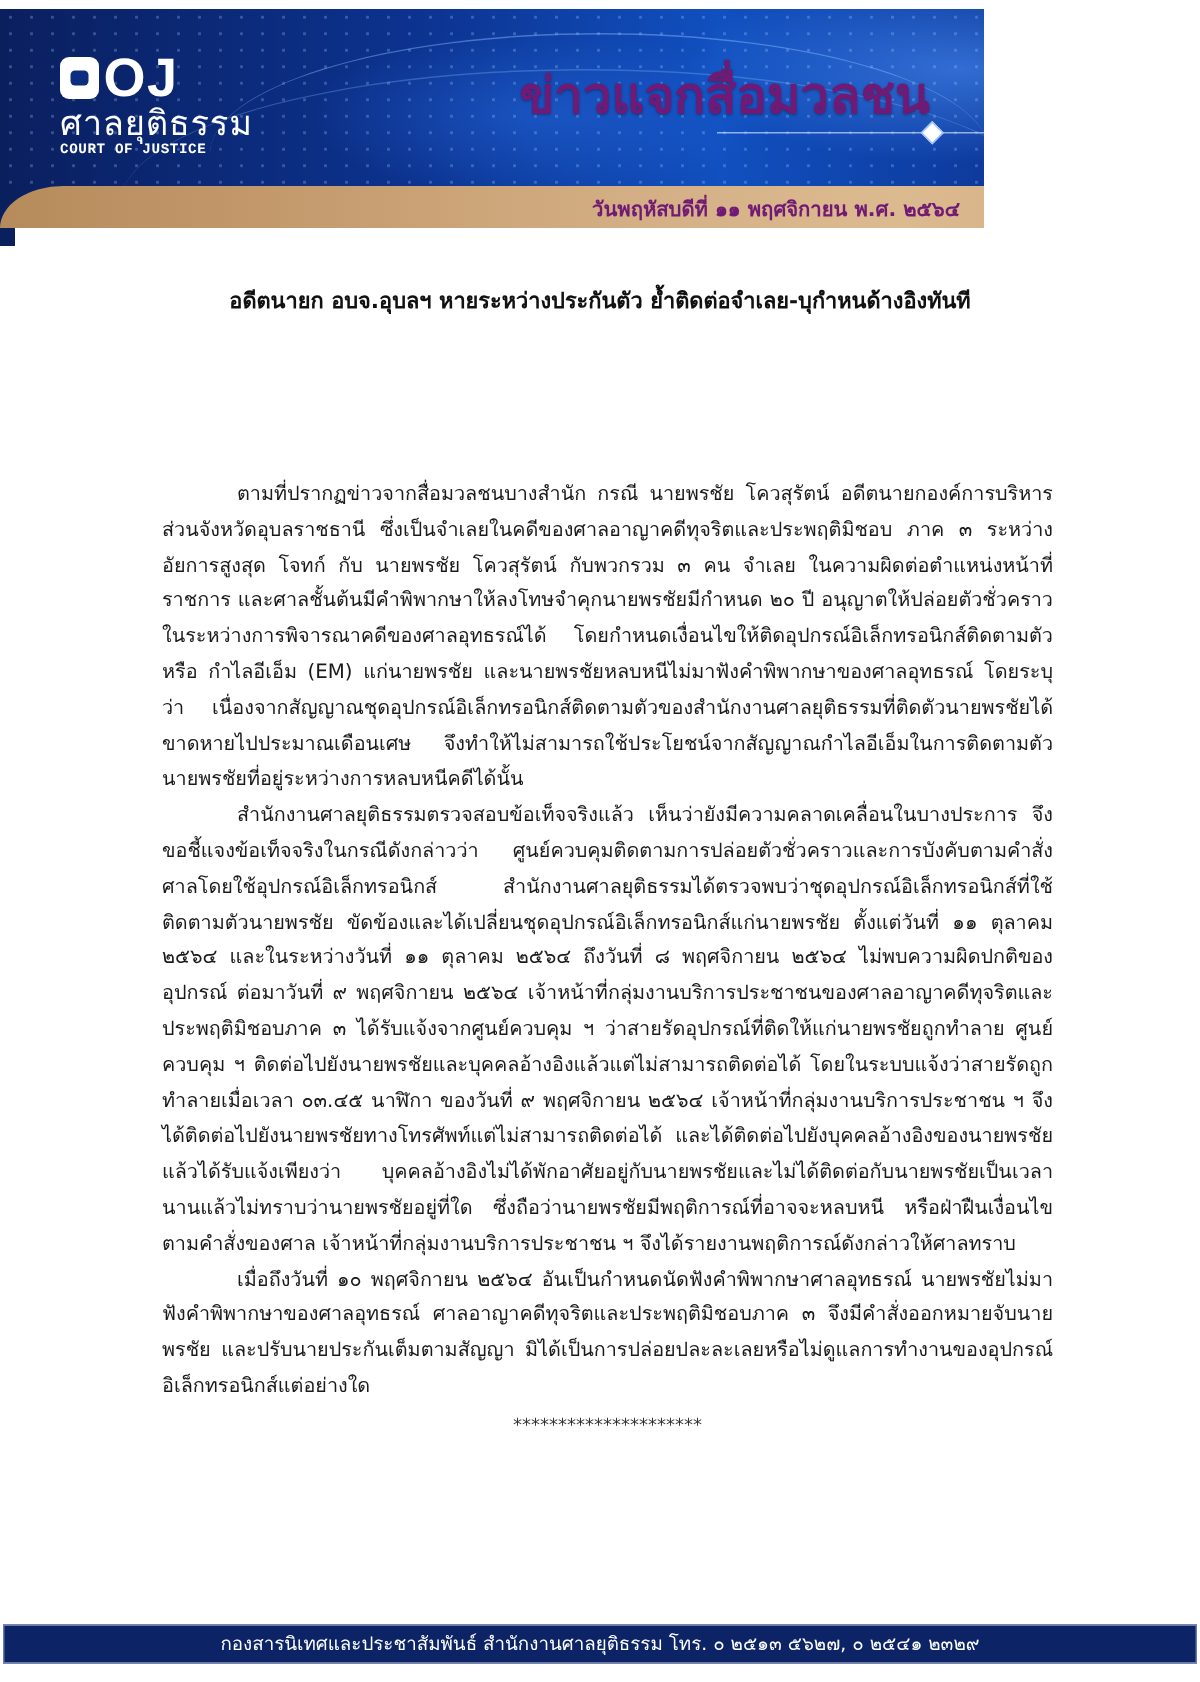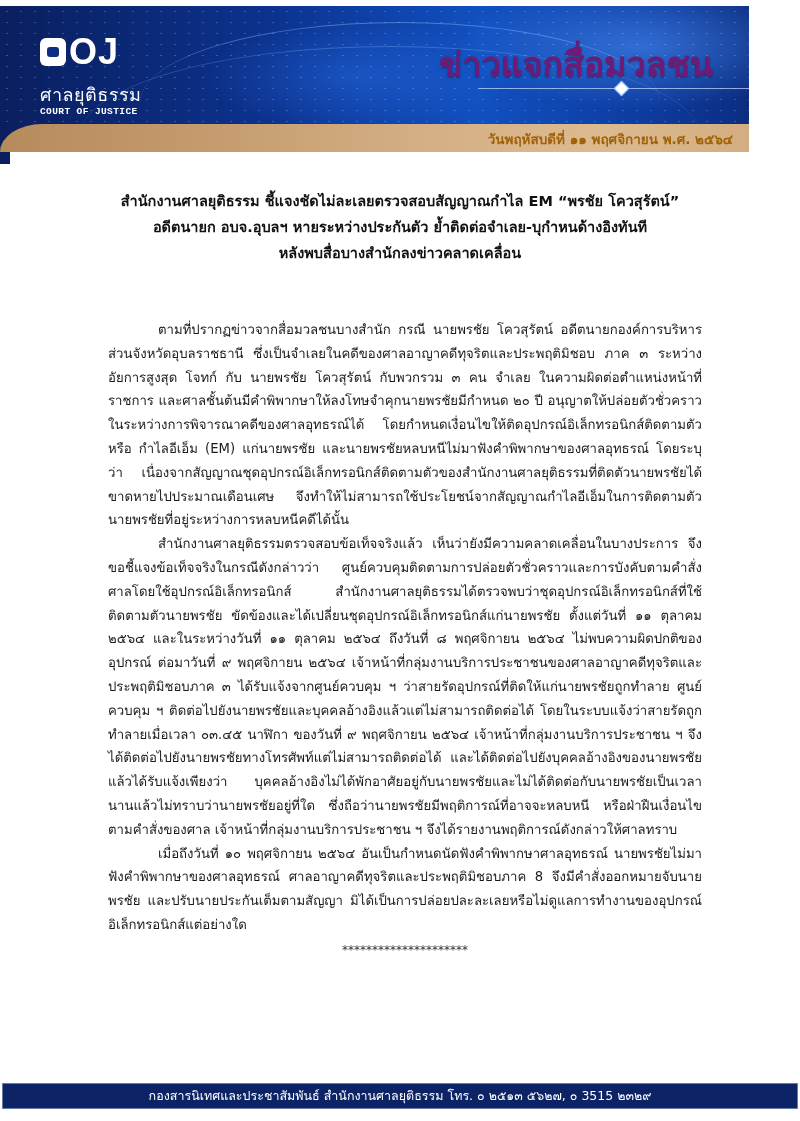--- a/index.html
+++ b/index.html
@@ -1,20 +1,20 @@
 <!DOCTYPE html>
 <html><head>
 <meta charset="utf-8">
 <style>
   html, body { margin: 0; padding: 0; background: #ffffff; }
   body { width: 800px; height: 1121px; position: relative; overflow: hidden;
          font-family: "DejaVu Sans", "Liberation Sans", sans-serif; color: #1a1a1a; }
 
   
-  .header { position: absolute; left: 0; top: 6px; width: 749px; height: 158px; overflow: hidden; }
+  .header { position: absolute; left: 0; top: 6px; width: 656px; height: 158px; overflow: hidden; }
   .header-bg { position: absolute; left: 0; top: 0; width: 800px; height: 130px;
     background:
       radial-gradient(ellipse 260px 90px at 640px 40px, rgba(80,150,255,0.55), rgba(0,0,0,0) 70%),
       radial-gradient(ellipse 220px 80px at 360px 70px, rgba(40,110,230,0.45), rgba(0,0,0,0) 70%),
       linear-gradient(90deg, #0a1f5e 0%, #0c3390 35%, #1150c0 60%, #0d3a9c 82%, #0a2670 100%); }
   .header-dots { position: absolute; left: 0; top: 0; width: 800px; height: 130px; opacity: .35;
     background-image: radial-gradient(rgba(170,210,255,.8) 1px, transparent 1.3px);
     background-size: 14px 11px; }
   .header-arc { position: absolute; left: 140px; top: 16px; width: 520px; height: 160px;
     border-top: 1px solid rgba(140,190,255,.45); border-radius: 50%; }
@@ -28,35 +28,35 @@
     background: #ffffff; border-top-left-radius: 40px 30px; }
   .left-edge { position: absolute; left: 0; top: 118px; width: 10px; height: 46px; background: #0a1f5e; }
 
   .logo { position: absolute; left: 40px; top: 28px; color: #ffffff; }
   .logo-mark { font-family: "Liberation Sans", sans-serif; font-weight: bold; font-size: 36px;
     letter-spacing: 1px; line-height: 36px; display: flex; align-items: center; }
   .logo-c { display: inline-block; width: 26px; height: 28px; border-radius: 6px; background: #fff;
     position: relative; margin-right: 3px; }
   .logo-c::after { content: ""; position: absolute; left: 7px; top: 9px; width: 12px; height: 10px;
     background: #0c2d80; border-radius: 3px; }
-  .logo-thai { font-size: 18px; line-height: 22px; margin-top: 14px; letter-spacing: .5px; }
+  .logo-thai { font-size: 23px; line-height: 22px; margin-top: 2px; letter-spacing: .5px; }
   .logo-en { font-family: Liberation Mono, monospace; font-size: 9.5px; font-weight: bold; letter-spacing: .4px; }
 
   .press-title { position: absolute; right: 36px; top: 38px; color: #701a75;
     font-family: "Liberation Sans", sans-serif; font-weight: bold; font-size: 34px; line-height: 40px;
     text-shadow: 0 1px 2px rgba(0,0,0,.35); }
   .press-divider { position: absolute; left: 478px; top: 82px; width: 288px; height: 1px;
     background: rgba(200,220,255,.7); }
   .press-diamond { position: absolute; left: 616px; top: 77px; width: 9px; height: 9px;
     background: #ffffff; transform: rotate(45deg); border: 1px solid #9cc2ff; }
   .press-url { position: absolute; right: 38px; top: 88px; color: #ffffff;
     font-family: "Liberation Sans", sans-serif; font-size: 21px; letter-spacing: 9px; }
 
   .date-line { position: absolute; right: 16px; top: 122px; font-weight: bold; font-size: 13.5px;
-    color: #a16207; }
+    color: #701a75; }
 
   
   .headline { position: absolute; left: 0; top: 188px; width: 800px; text-align: center;
     font-weight: bold; font-size: 14.5px; line-height: 26px; color: #111; }
 
   
   .body { position: absolute; left: 108px; top: 290px; width: 594px; font-size: 13.2px;
     line-height: 23.8px; color: #1a1a1a; text-align: justify; margin-top: 28px; }
   .body p { margin: 0; text-indent: 50px; }
   .body p.closing { margin-top: 0; }
@@ -90,25 +90,23 @@
   <div class="press-divider"></div>
   <div class="press-diamond"></div>
 
   <div class="left-edge"></div>
   <div class="gold-band"></div>
   <div class="white-curve"></div>
   <div class="date-line">วันพฤหัสบดีที่ ๑๑ พฤศจิกายน พ.ศ. ๒๕๖๔</div>
 </div>
 
 <div class="headline">
-  <div>สำนักงานศาลยุติธรรม ชี้แจงชัดไม่ละเลยตรวจสอบสัญญาณกำไล EM “พรชัย โควสุรัตน์”</div>
   <div>อดีตนายก อบจ.อุบลฯ หายระหว่างประกันตัว ย้ำติดต่อจำเลย-บุกำหนด้างอิงทันที</div>
-  <div>หลังพบสื่อบางสำนักลงข่าวคลาดเคลื่อน</div>
 </div>
 
 <div class="body">
   <p>ตามที่ปรากฏข่าวจากสื่อมวลชนบางสำนัก กรณี นายพรชัย โควสุรัตน์ อดีตนายกองค์การบริหารส่วนจังหวัดอุบลราชธานี ซึ่งเป็นจำเลยในคดีของศาลอาญาคดีทุจริตและประพฤติมิชอบ ภาค ๓ ระหว่าง อัยการสูงสุด โจทก์ กับ นายพรชัย โควสุรัตน์ กับพวกรวม ๓ คน จำเลย ในความผิดต่อตำแหน่งหน้าที่ราชการ และศาลชั้นต้นมีคำพิพากษาให้ลงโทษจำคุกนายพรชัยมีกำหนด ๒๐ ปี อนุญาตให้ปล่อยตัวชั่วคราวในระหว่างการพิจารณาคดีของศาลอุทธรณ์ได้ โดยกำหนดเงื่อนไขให้ติดอุปกรณ์อิเล็กทรอนิกส์ติดตามตัว หรือ กำไลอีเอ็ม (EM) แก่นายพรชัย และนายพรชัยหลบหนีไม่มาฟังคำพิพากษาของศาลอุทธรณ์ โดยระบุว่า เนื่องจากสัญญาณชุดอุปกรณ์อิเล็กทรอนิกส์ติดตามตัวของสำนักงานศาลยุติธรรมที่ติดตัวนายพรชัยได้ขาดหายไปประมาณเดือนเศษ จึงทำให้ไม่สามารถใช้ประโยชน์จากสัญญาณกำไลอีเอ็มในการติดตามตัวนายพรชัยที่อยู่ระหว่างการหลบหนีคดีได้นั้น</p>
   <p>สำนักงานศาลยุติธรรมตรวจสอบข้อเท็จจริงแล้ว เห็นว่ายังมีความคลาดเคลื่อนในบางประการ จึงขอชี้แจงข้อเท็จจริงในกรณีดังกล่าวว่า ศูนย์ควบคุมติดตามการปล่อยตัวชั่วคราวและการบังคับตามคำสั่งศาลโดยใช้อุปกรณ์อิเล็กทรอนิกส์ สำนักงานศาลยุติธรรมได้ตรวจพบว่าชุดอุปกรณ์อิเล็กทรอนิกส์ที่ใช้ติดตามตัวนายพรชัย ขัดข้องและได้เปลี่ยนชุดอุปกรณ์อิเล็กทรอนิกส์แก่นายพรชัย ตั้งแต่วันที่ ๑๑ ตุลาคม ๒๕๖๔ และในระหว่างวันที่ ๑๑ ตุลาคม ๒๕๖๔ ถึงวันที่ ๘ พฤศจิกายน ๒๕๖๔ ไม่พบความผิดปกติของอุปกรณ์ ต่อมาวันที่ ๙ พฤศจิกายน ๒๕๖๔ เจ้าหน้าที่กลุ่มงานบริการประชาชนของศาลอาญาคดีทุจริตและประพฤติมิชอบภาค ๓ ได้รับแจ้งจากศูนย์ควบคุม ฯ ว่าสายรัดอุปกรณ์ที่ติดให้แก่นายพรชัยถูกทำลาย ศูนย์ควบคุม ฯ ติดต่อไปยังนายพรชัยและบุคคลอ้างอิงแล้วแต่ไม่สามารถติดต่อได้ โดยในระบบแจ้งว่าสายรัดถูกทำลายเมื่อเวลา ๐๓.๔๕ นาฬิกา ของวันที่ ๙ พฤศจิกายน ๒๕๖๔ เจ้าหน้าที่กลุ่มงานบริการประชาชน ฯ จึงได้ติดต่อไปยังนายพรชัยทางโทรศัพท์แต่ไม่สามารถติดต่อได้ และได้ติดต่อไปยังบุคคลอ้างอิงของนายพรชัยแล้วได้รับแจ้งเพียงว่า บุคคลอ้างอิงไม่ได้พักอาศัยอยู่กับนายพรชัยและไม่ได้ติดต่อกับนายพรชัยเป็นเวลานานแล้วไม่ทราบว่านายพรชัยอยู่ที่ใด ซึ่งถือว่านายพรชัยมีพฤติการณ์ที่อาจจะหลบหนี หรือฝ่าฝืนเงื่อนไขตามคำสั่งของศาล เจ้าหน้าที่กลุ่มงานบริการประชาชน ฯ จึงได้รายงานพฤติการณ์ดังกล่าวให้ศาลทราบ</p>
-  <p>เมื่อถึงวันที่ ๑๐ พฤศจิกายน ๒๕๖๔ อันเป็นกำหนดนัดฟังคำพิพากษาศาลอุทธรณ์ นายพรชัยไม่มาฟังคำพิพากษาของศาลอุทธรณ์ ศาลอาญาคดีทุจริตและประพฤติมิชอบภาค 8 จึงมีคำสั่งออกหมายจับนายพรชัย และปรับนายประกันเต็มตามสัญญา มิได้เป็นการปล่อยปละละเลยหรือไม่ดูแลการทำงานของอุปกรณ์อิเล็กทรอนิกส์แต่อย่างใด</p>
+  <p>เมื่อถึงวันที่ ๑๐ พฤศจิกายน ๒๕๖๔ อันเป็นกำหนดนัดฟังคำพิพากษาศาลอุทธรณ์ นายพรชัยไม่มาฟังคำพิพากษาของศาลอุทธรณ์ ศาลอาญาคดีทุจริตและประพฤติมิชอบภาค ๓ จึงมีคำสั่งออกหมายจับนายพรชัย และปรับนายประกันเต็มตามสัญญา มิได้เป็นการปล่อยปละละเลยหรือไม่ดูแลการทำงานของอุปกรณ์อิเล็กทรอนิกส์แต่อย่างใด</p>
   <p class="stars">*********************</p>
 </div>
 
-<div class="footer">กองสารนิเทศและประชาสัมพันธ์ สำนักงานศาลยุติธรรม  โทร. ๐ ๒๕๑๓ ๕๖๒๗, ๐ 3515 ๒๓๒๙</div>
+<div class="footer">กองสารนิเทศและประชาสัมพันธ์ สำนักงานศาลยุติธรรม  โทร. ๐ ๒๕๑๓ ๕๖๒๗, ๐ ๒๕๔๑ ๒๓๒๙</div>
 
 </body></html>

